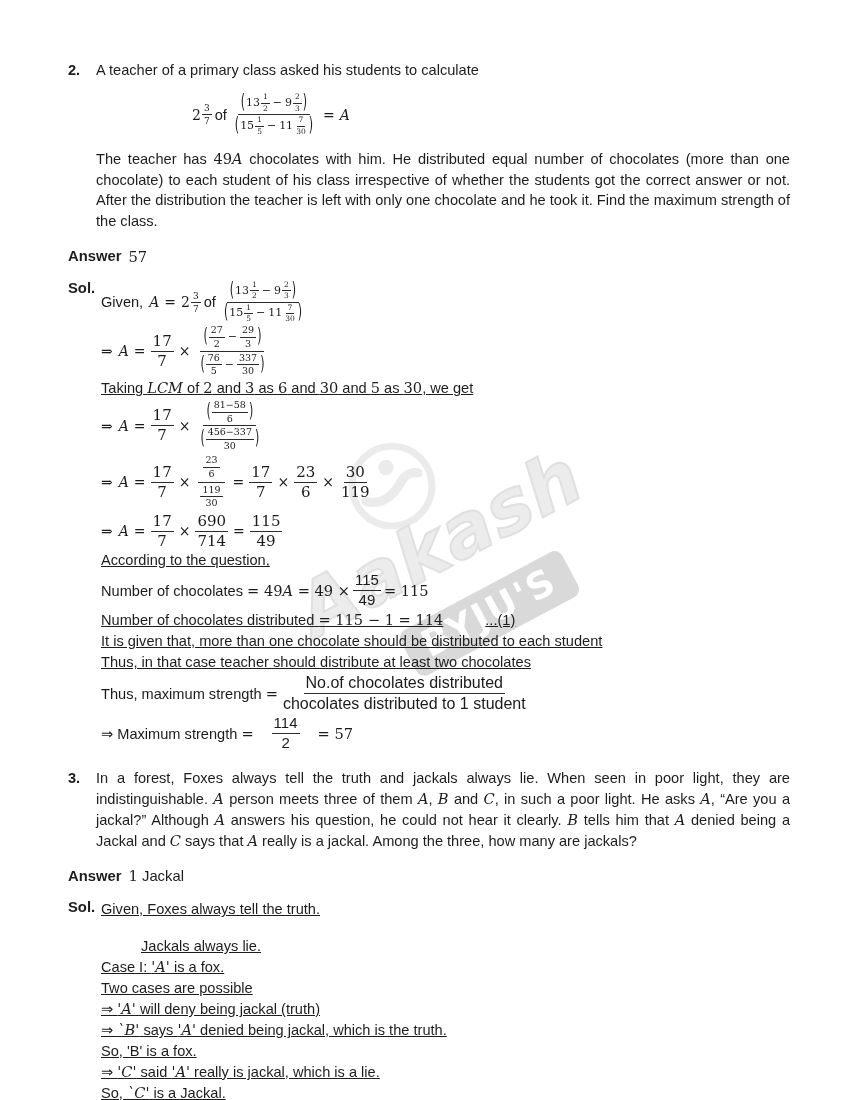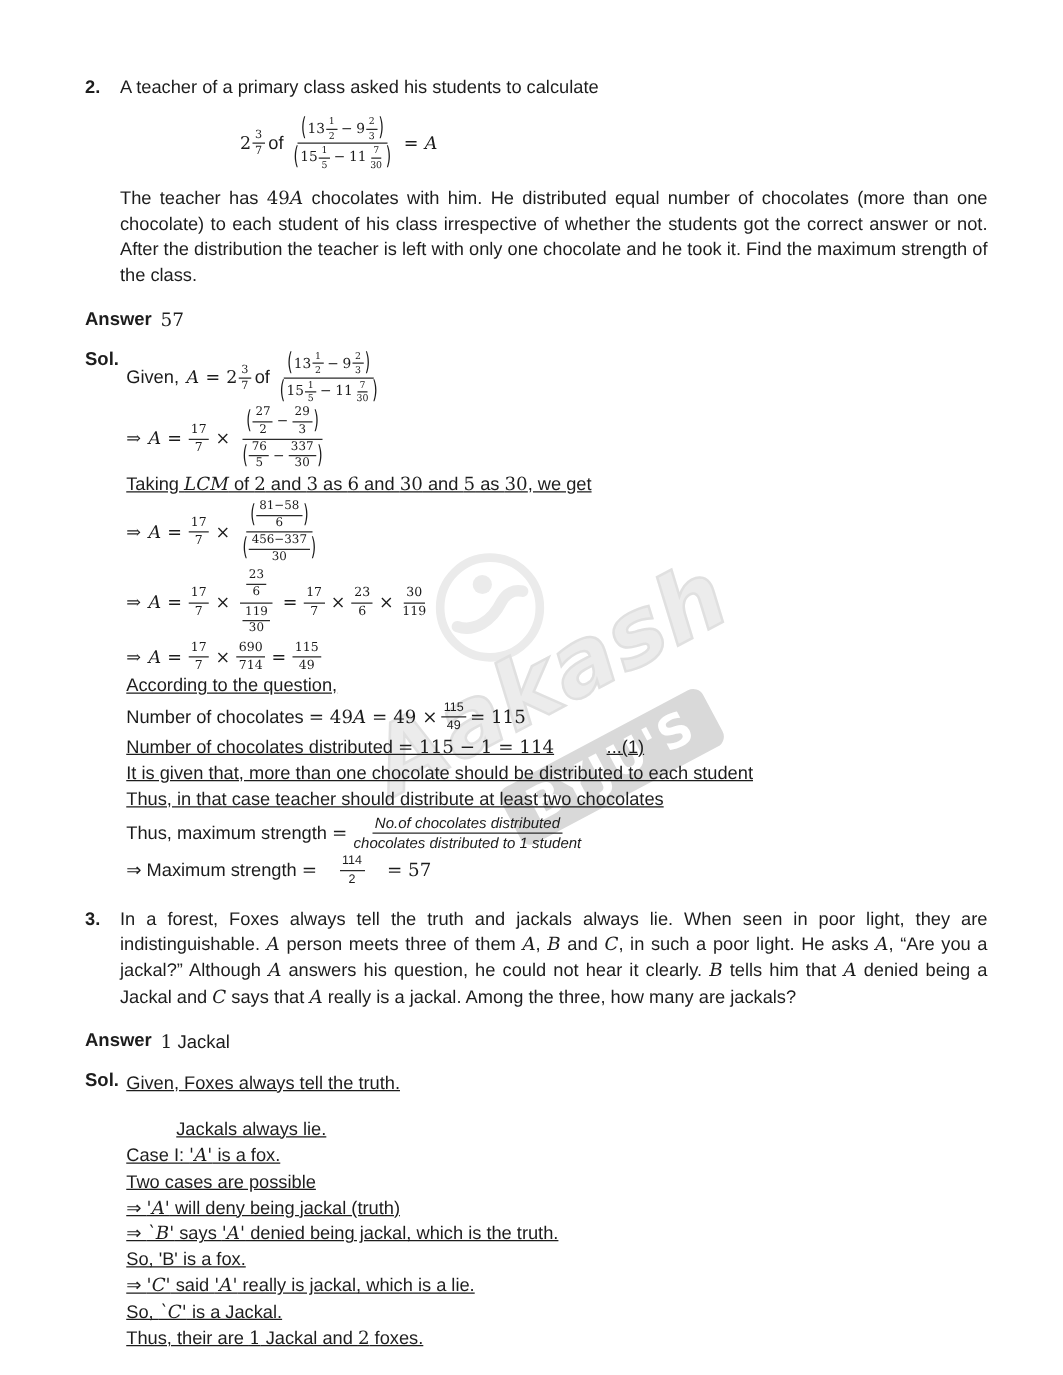--- a/index.html
+++ b/index.html
@@ -47,31 +47,31 @@
   .gap { margin-left:42px; }
   .mo { margin:0 5px; }
   .mo2 { margin:0 3px; }
 
   .frac { display:inline-flex; flex-direction:column; align-items:center;
           vertical-align:middle; text-align:center; line-height:1.12; }
   .frac > .fn { border-bottom:1px solid #2b2b2b; padding:0 2px 1px;
                 display:inline-flex; align-items:center; justify-content:center; }
   .frac > .fd { padding:1px 2px 0; display:inline-flex; align-items:center; justify-content:center; }
 
-  .f-sm { font-size:10px; }            
+  .f-sm { font-size:15px; }            
   .f-in { font-size:9.5px; }             
   .mixed { display:inline-flex; align-items:center; }
   .mixed > .whole { line-height:1; }
   .mixed > .frac { font-size:9px; margin-left:1px; }
   .bigfrac { font-size:11px; margin:0 2px; }
   .bigfrac .mixed > .frac { font-size:7.5px; }
   .bp { display:inline-block; transform:scaleY(1.8); font-size:11px; margin:0 1px;
         font-family:"DejaVu Sans",sans-serif; font-weight:400; }
   .cfrac > .fn, .cfrac > .fd { padding:2px 5px; }
-  .tfrac { font-size:12px; font-style:italic; margin:0 3px; }
+  .tfrac { font-size:16px; margin:0 3px; }
   .qformula { margin:13px 0 13px 96px; }
   .spacer { height:15px; }
 </style>
 </head>
 <body>
 
 <div class="page">
 
   <div class="watermark">
     <svg class="wm-logo" width="92" height="92" viewBox="0 0 120 120">

